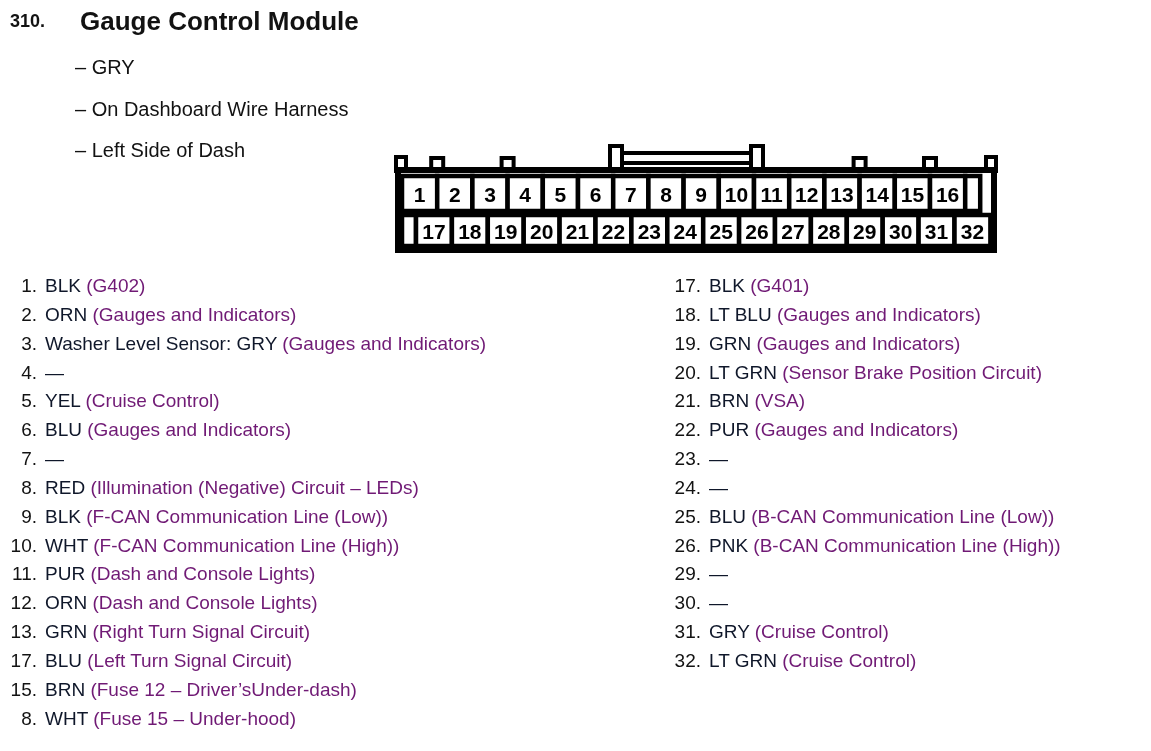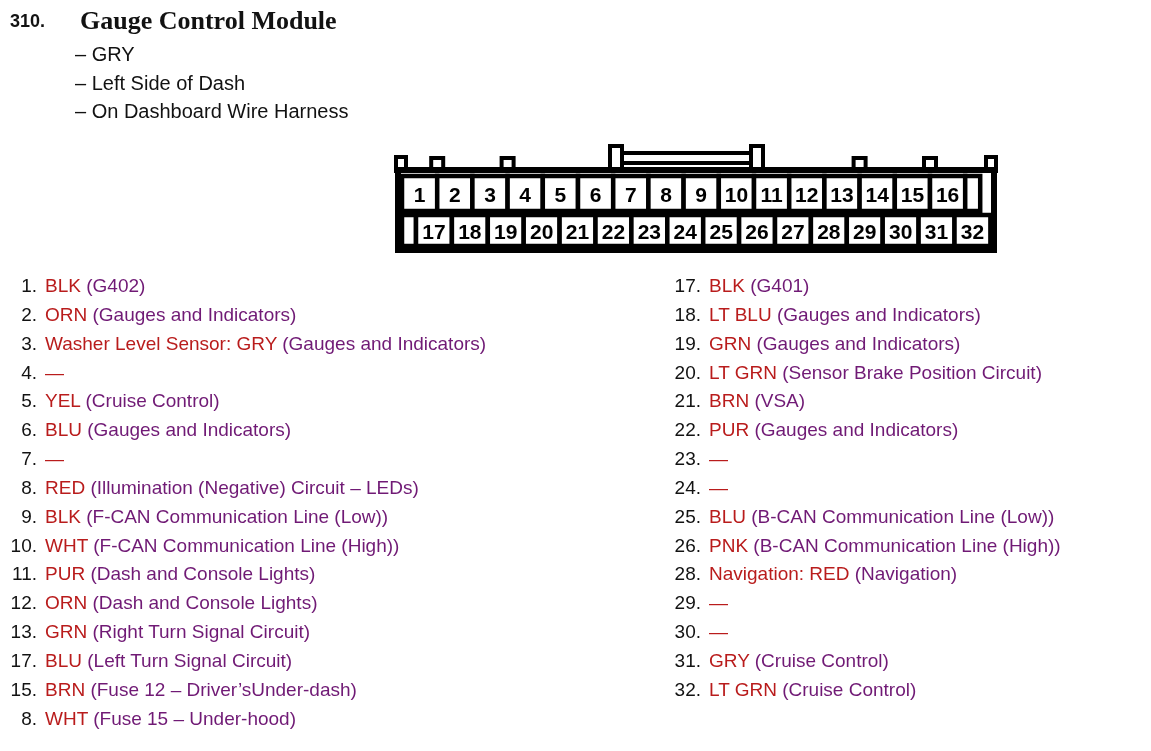--- a/index.html
+++ b/index.html
@@ -4,43 +4,43 @@
 <style>
   html,body{margin:0;padding:0;}
   body{
     width:1151px;height:751px;background:#ffffff;position:relative;
     font-family:"Liberation Sans","DejaVu Sans",sans-serif;
     color:#121212;overflow:hidden;
   }
   .abs{position:absolute;}
   
   #hdr-number{left:10px;top:6px;font-size:18px;font-weight:bold;line-height:30px;}
-  #hdr-title{left:80px;top:6px;font-size:26px;font-weight:bold;line-height:30px;font-family:Liberation Serif, serif;}
+  #hdr-title{left:80px;top:6px;font-size:26px;font-weight:bold;line-height:30px;}
   #hdr-details{left:75px;top:40px;font-size:20px;line-height:28.5px;white-space:pre;}
-  #hdr-details div{height:28.5px;}
+  #hdr-details div{height:28.5px;margin-top:13px;}
   
   #connector-wrap{left:390px;top:144px;width:620px;height:114px;}
   .pin-num-text{font:bold 21px "Liberation Sans","DejaVu Sans",sans-serif;fill:#000;}
   
   .pin-list{list-style:none;margin:0;padding:0;font-size:19px;line-height:28.85px;}
   #left-list{left:10px;top:272px;width:650px;}
   #right-list{left:668px;top:272px;width:445px;}
   .pin-row{white-space:nowrap;height:28.85px;}
   .pin-num{display:inline-block;text-align:right;margin-right:8px;}
   #left-list .pin-num{width:27px;}
   #right-list .pin-num{width:33px;}
-  .pin-label{color:#b91c1c;}
+  .pin-label{color:#0f172a;}
   .pin-circuit{color:#701a75;}
 </style>
 </head>
 <body>
 
 <div class="abs" id="hdr-number">310.</div>
 <div class="abs" id="hdr-title">Gauge Control Module</div>
-<div class="abs" id="hdr-details"><div>– GRY</div><div>– Left Side of Dash</div><div>– On Dashboard Wire Harness</div></div>
+<div class="abs" id="hdr-details"><div>– GRY</div><div>– On Dashboard Wire Harness</div><div>– Left Side of Dash</div></div>
 
 <div class="abs" id="connector-wrap">
   <svg id="connector-svg" width="620" height="114" viewBox="0 0 620 114">
 
     <rect x="225" y="9" width="143" height="10" fill="#fff" stroke="#000" stroke-width="4"></rect>
     <rect x="220" y="2" width="12" height="26" fill="#fff" stroke="#000" stroke-width="4"></rect>
     <rect x="361" y="2" width="12" height="26" fill="#fff" stroke="#000" stroke-width="4"></rect>
 
     <g id="tabs">
         <rect x="41.2" y="14" width="12" height="14" fill="#fff" stroke="#000" stroke-width="4"></rect>
@@ -147,18 +147,17 @@
     <li class="pin-row"><span class="pin-num">17.</span><span class="pin-label">BLK</span> <span class="pin-circuit">(G401)</span></li>
     <li class="pin-row"><span class="pin-num">18.</span><span class="pin-label">LT BLU</span> <span class="pin-circuit">(Gauges and Indicators)</span></li>
     <li class="pin-row"><span class="pin-num">19.</span><span class="pin-label">GRN</span> <span class="pin-circuit">(Gauges and Indicators)</span></li>
     <li class="pin-row"><span class="pin-num">20.</span><span class="pin-label">LT GRN</span> <span class="pin-circuit">(Sensor Brake Position Circuit)</span></li>
     <li class="pin-row"><span class="pin-num">21.</span><span class="pin-label">BRN</span> <span class="pin-circuit">(VSA)</span></li>
     <li class="pin-row"><span class="pin-num">22.</span><span class="pin-label">PUR</span> <span class="pin-circuit">(Gauges and Indicators)</span></li>
     <li class="pin-row"><span class="pin-num">23.</span><span class="pin-label">—</span></li>
     <li class="pin-row"><span class="pin-num">24.</span><span class="pin-label">—</span></li>
     <li class="pin-row"><span class="pin-num">25.</span><span class="pin-label">BLU</span> <span class="pin-circuit">(B-CAN Communication Line (Low))</span></li>
     <li class="pin-row"><span class="pin-num">26.</span><span class="pin-label">PNK</span> <span class="pin-circuit">(B-CAN Communication Line (High))</span></li>
-    <li class="pin-row"><span class="pin-num">28.</span><span class="pin-label">Navigation: RED</span> <span class="pin-circuit">(Navigation)</span></li>
     <li class="pin-row"><span class="pin-num">29.</span><span class="pin-label">—</span></li>
     <li class="pin-row"><span class="pin-num">30.</span><span class="pin-label">—</span></li>
     <li class="pin-row"><span class="pin-num">31.</span><span class="pin-label">GRY</span> <span class="pin-circuit">(Cruise Control)</span></li>
     <li class="pin-row"><span class="pin-num">32.</span><span class="pin-label">LT GRN</span> <span class="pin-circuit">(Cruise Control)</span></li>
   </ul>
 
 </body></html>

